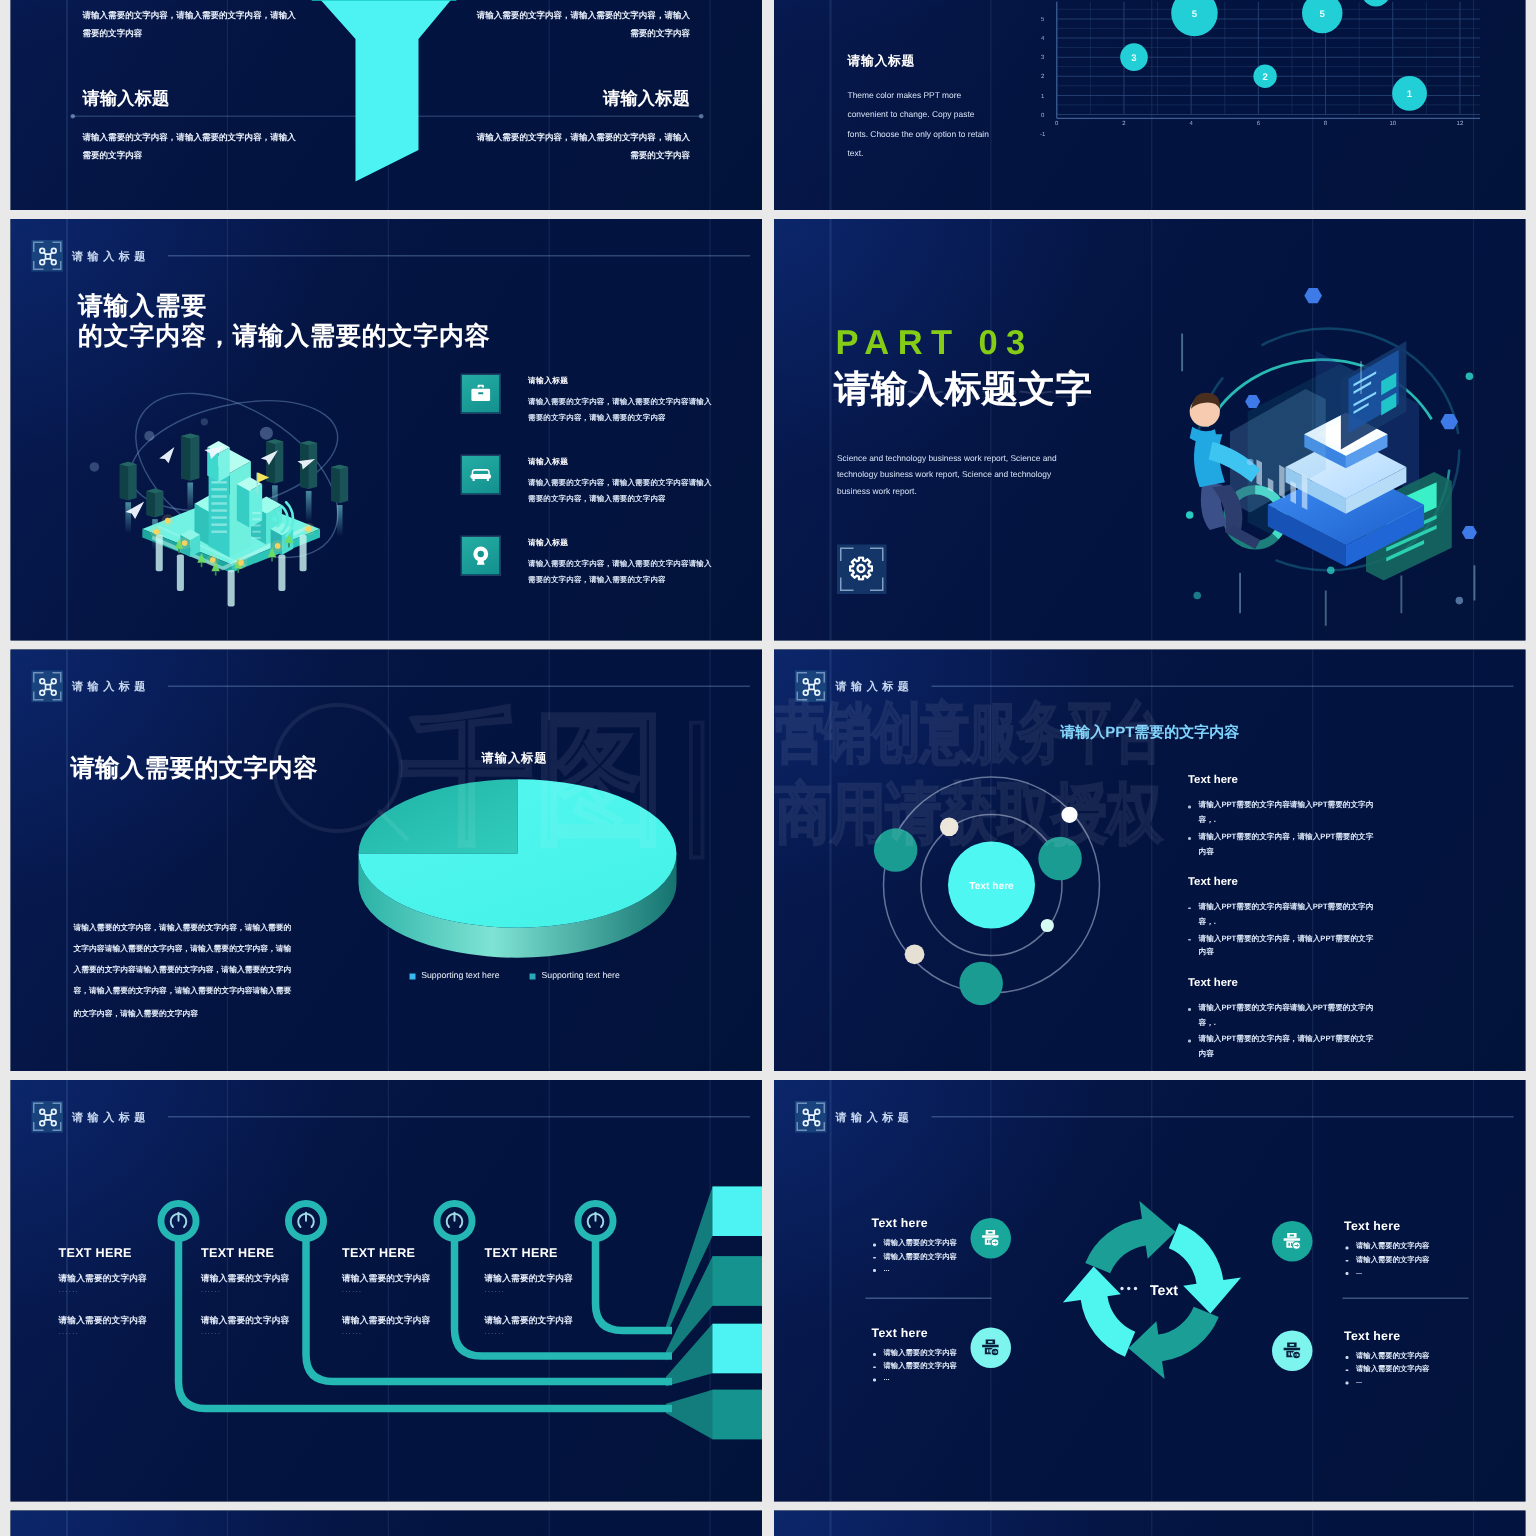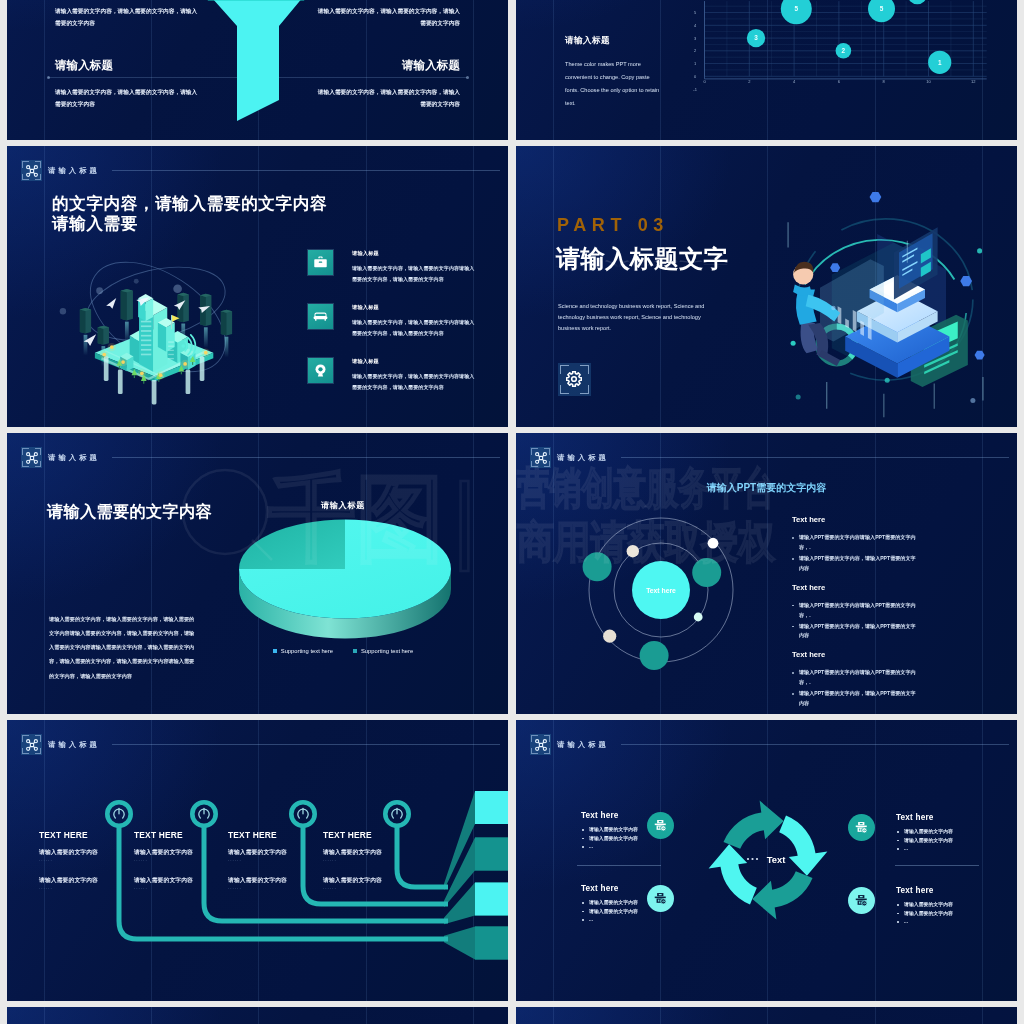--- a/index.html
+++ b/index.html
@@ -66,21 +66,21 @@
 .s3-city{position:absolute;left:19px;top:74px;width:230px;height:200px;}
 .s3-items{position:absolute;left:301px;top:104px;width:200px;}
 .s3-item{display:flex;height:54px;}
 .s3-ico{width:25px;height:25px;flex:0 0 25px;background:linear-gradient(155deg,#24ada3,#13908f);
         display:flex;align-items:center;justify-content:center;box-shadow:0 0 0 1px rgba(130,225,230,.22);}
 .s3-txt{margin-left:19px;width:125px;}
 .s3-it{margin:0 0 6px 0;font-size:5.2px;font-weight:700;color:#fff;letter-spacing:.2px;}
 .s3-ib{margin:0;font-size:5px;line-height:2.2;color:#dce7f7;font-weight:700;letter-spacing:.1px;}
 
 
-.s4-eyebrow{position:absolute;left:41px;top:69px;font-size:18px;font-weight:700;letter-spacing:5.6px;color:#a16207;}
+.s4-eyebrow{position:absolute;left:41px;top:69px;font-size:23px;font-weight:700;letter-spacing:5.6px;color:#84cc16;}
 .s4-title{position:absolute;left:40px;top:97px;font-size:24.4px;font-weight:700;color:#fff;letter-spacing:.2px;}
 .s4-refl{position:absolute;left:40px;top:126px;font-size:24.4px;font-weight:700;letter-spacing:.2px;
    color:rgba(255,255,255,.22);transform:scaleY(-.42);transform-origin:top left;
    -webkit-mask-image:linear-gradient(to top,rgba(0,0,0,.9),rgba(0,0,0,0) 70%);
    mask-image:linear-gradient(to top,rgba(0,0,0,.9),rgba(0,0,0,0) 70%);}
 .s4-body{position:absolute;left:42px;top:155px;width:148px;font-size:5.6px;line-height:1.95;color:#d6e2f4;}
 .s4-badge{position:absolute;left:42px;top:217px;width:33px;height:33px;background:rgba(40,100,155,.40);}
 .s4-badge i{position:absolute;width:8px;height:8px;border:1.2px solid rgba(205,228,255,.6);}
 .s4-badge .b1{left:2px;top:2px;border-right:0;border-bottom:0}
 .s4-badge .b2{right:2px;top:2px;border-left:0;border-bottom:0}
@@ -228,22 +228,22 @@
       <circle cx="5.4" cy="18.6" r="2.7"></circle>
               <circle cx="18.6" cy="18.6" r="2.7"></circle>
       <rect x="9.2" y="9.2" width="5.6" height="5.6" rx=".6"></rect>
       <path d="M7.3 7.3 L9.2 9.2 M16.7 7.3 L14.8 9.2 M7.3 16.7 L9.2 14.8 M16.7 16.7 L14.8 14.8"></path>
     </svg>
   </span>
   <span class="hdr-txt">请输入标题</span>
 </div>
 <div class="hdr-line"></div>
  <div class="s3-title">
+   <div>请输入需要</div>
    <div>的文字内容，请输入需要的文字内容</div>
-   <div>请输入需要</div>
  </div>
  <svg class="s3-city" viewBox="0 0 230 200">
 <defs>
             <linearGradient id="beamg" x1="0" y1="0" x2="0" y2="1">
   <stop offset="0" stop-color="#7fe9ea" stop-opacity=".55"></stop>
               <stop offset="1" stop-color="#7fe9ea" stop-opacity="0"></stop>
 </linearGradient>
           </defs>
 <g transform="translate(20,18) scale(0.94)">
             <g fill="none" stroke="#7fa8d8" stroke-opacity=".40" stroke-width="1">

